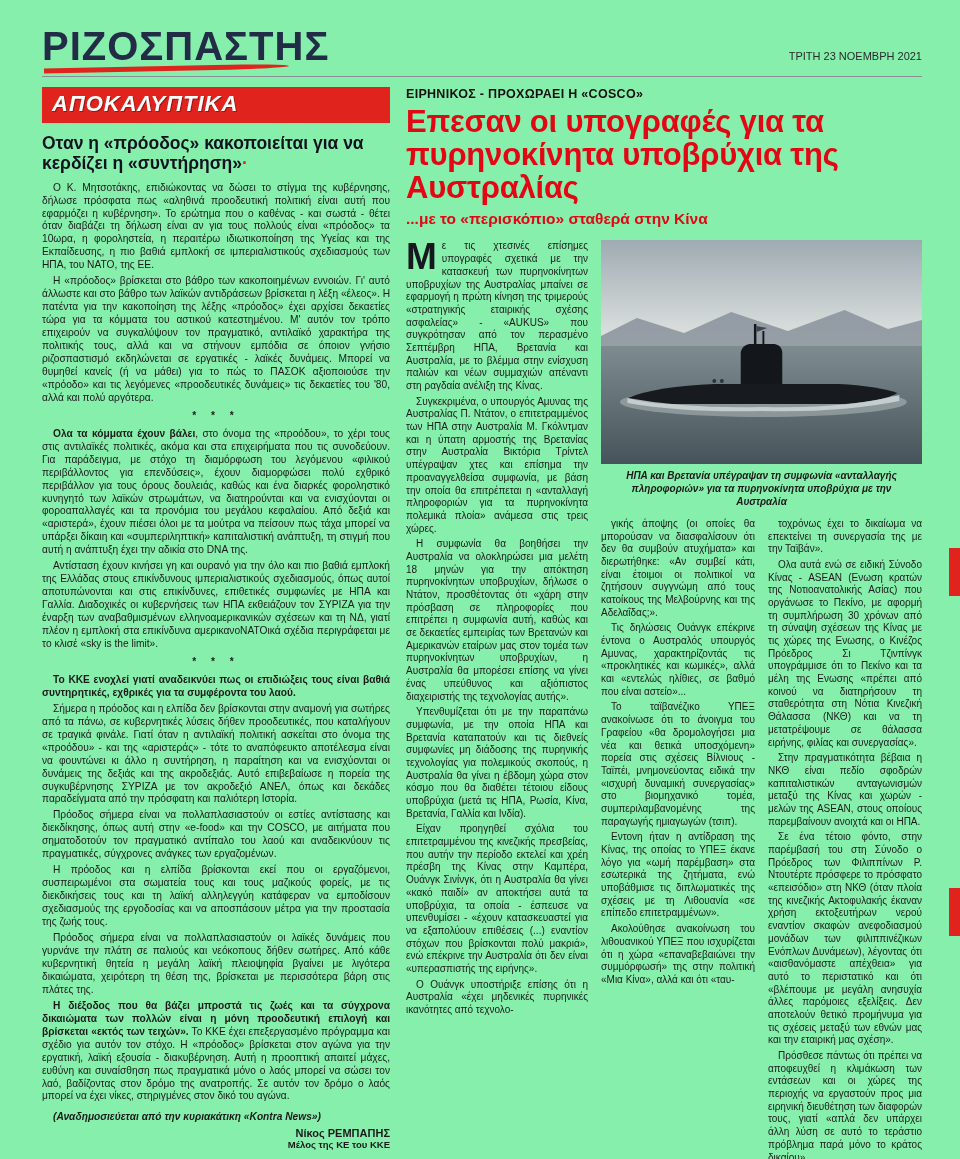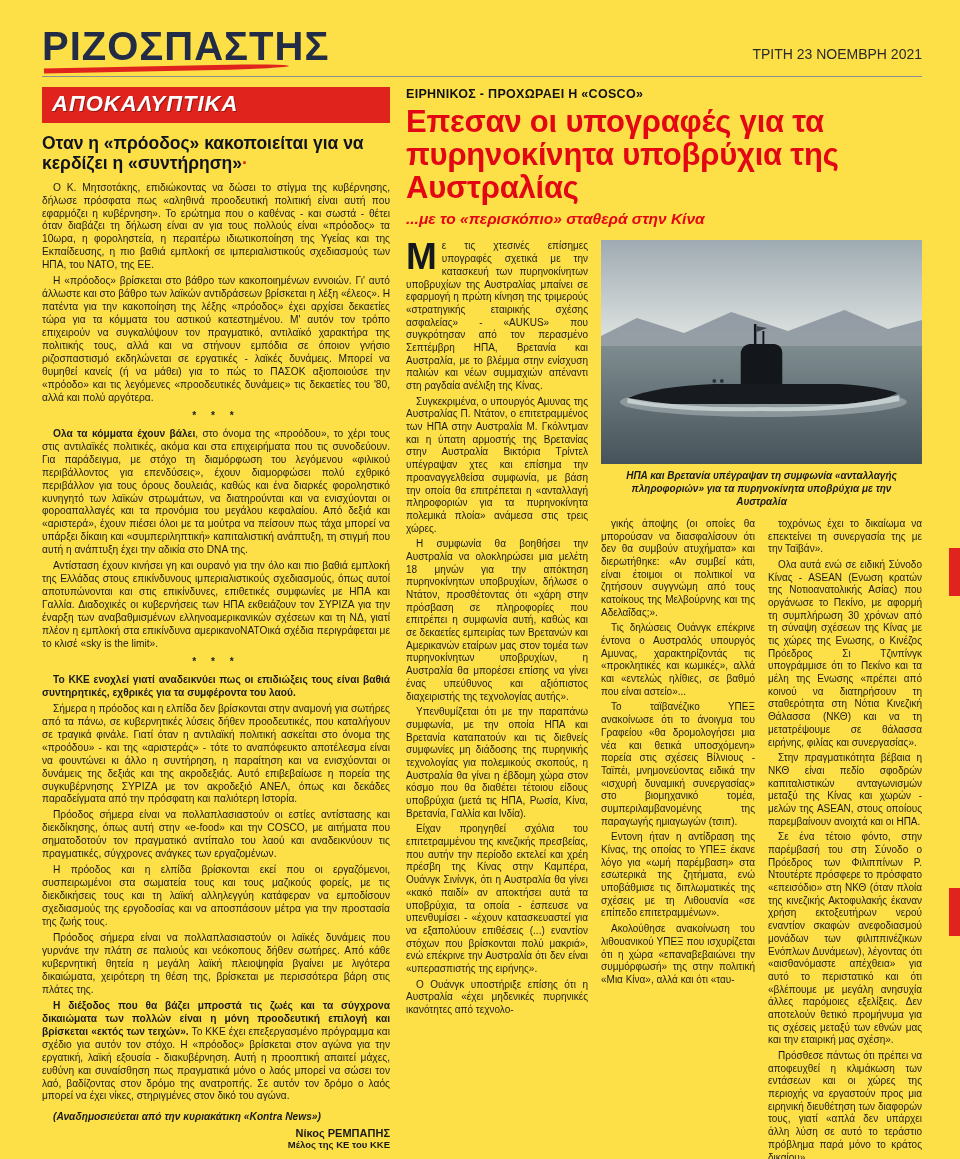--- a/index.html
+++ b/index.html
@@ -1,25 +1,25 @@
 <!DOCTYPE html>
 <html lang="el"><head>
 <meta charset="utf-8">
 <style>
   html,body{margin:0;padding:0;}
   body{width:960px;height:1159px;background:#ffffff;font-family:"Liberation Sans",sans-serif;color:#1a1a1a;}
-  #root{position:relative;width:960px;height:1159px;overflow:hidden;background:#fde047;}
+  #root{position:relative;width:960px;height:1159px;overflow:hidden;background:#86efac;}
   .page{box-sizing:border-box;padding:26px 38px 0 42px;height:100%;}
 
   
   .header{display:flex;justify-content:space-between;align-items:flex-end;padding-bottom:10px;border-bottom:1.5px solid #8a8f96;}
   .masthead{position:relative;display:inline-block;}
   .masthead-text{font-size:40px;font-weight:800;color:#232c46;letter-spacing:1px;line-height:1;}
   .masthead-swoosh{position:absolute;left:2px;right:40px;bottom:-5px;height:5px;background:#e0231c;border-radius:0 60% 60% 0/0 100% 100% 0;transform:rotate(-1.2deg);}
-  .issue-date{font-size:14px;color:#2a2a2a;padding-bottom:4px;}
+  .issue-date{font-size:11px;color:#2a2a2a;padding-bottom:4px;}
 
   
   .main{display:flex;gap:16px;padding-top:10px;}
   .left-col{width:348px;flex:none;}
   .right-col{flex:1;min-width:0;}
 
   
   .banner{background:#e0231c;color:#fff;font-weight:800;font-style:italic;font-size:22px;letter-spacing:1px;padding:4px 10px 6px;text-shadow:1px 1px 0 rgba(0,0,0,.35);}
   .left-title{font-size:17.5px;font-weight:800;color:#10131f;line-height:1.16;margin:10px 0 8px;}
   .title-mark{color:#e0231c;font-weight:800;}
@@ -27,21 +27,21 @@
   .left-body p.sep{text-align:center;text-indent:0;font-weight:bold;letter-spacing:6px;margin:5px 0;}
   .left-body p.bold{font-weight:bold;}
   .left-body p.note{font-style:italic;font-weight:bold;margin-top:8px;}
   .byline{margin-top:0;text-align:right;}
   .byline-name{font-weight:bold;font-size:11px;}
   .byline-role{font-size:9.5px;font-weight:bold;}
 
   
   .kicker{font-size:12.5px;font-weight:bold;color:#111;letter-spacing:.3px;}
   .headline{color:#e30613;font-size:31px;font-weight:800;line-height:1.07;margin:4px 0 6px;letter-spacing:-.2px;}
-  .deck{color:#e30613;font-weight:bold;font-style:italic;font-size:15.5px;margin:0 0 12px;}
+  .deck{color:#e30613;font-weight:bold;font-size:15.5px;margin:0 0 12px;}
   .article-body{display:flex;gap:13px;}
   .colA{width:182px;flex:none;}
   .colB{flex:1;min-width:0;}
   .photo{height:224px;overflow:hidden;background:#9aa4a8;}
   .photo svg{display:block;width:100%;height:100%;}
   .caption{font-size:10px;font-weight:bold;font-style:italic;text-align:center;line-height:1.28;padding:6px 14px 9px;}
   .colsBC{display:flex;gap:13px;}
   .colC,.colD{flex:1;min-width:0;}
   .main-text p{font-size:10px;line-height:1.27;margin:0 0 3px;text-indent:10px;text-align:justify;}
   .dc{text-indent:0 !important;}

